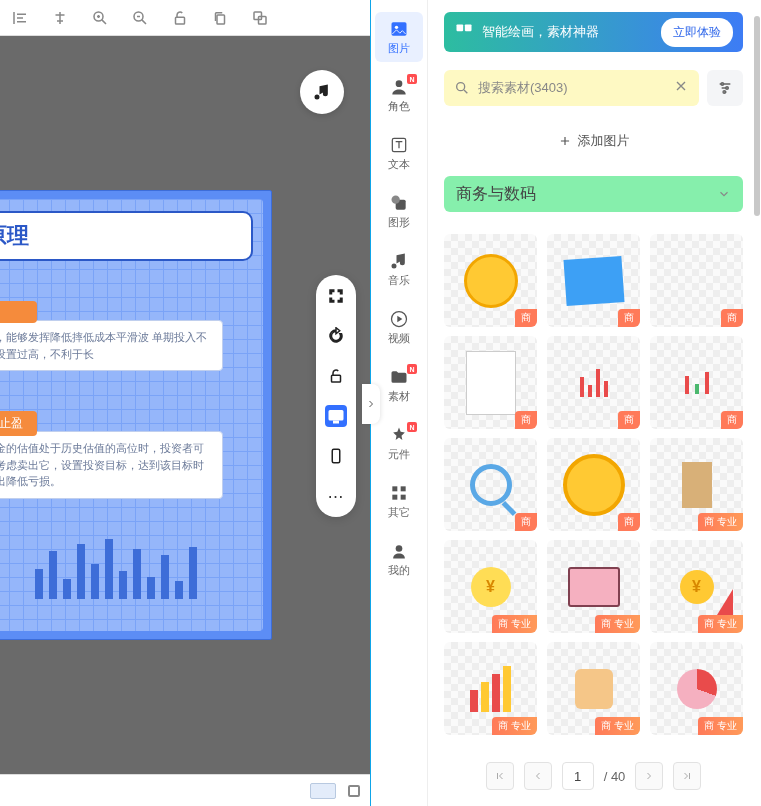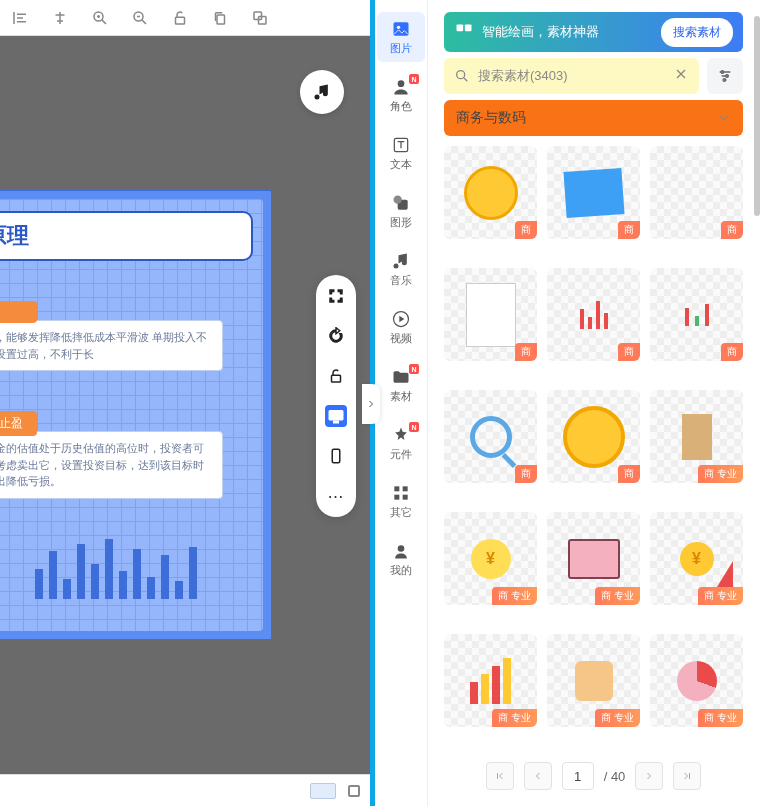--- a/index.html
+++ b/index.html
@@ -30,49 +30,49 @@
 .float-tools .ft-btn { width: 22px; height: 22px; display: flex; align-items: center; justify-content: center; }
 .float-tools svg { width: 18px; height: 18px; stroke: #222; fill: none; stroke-width: 2; }
 .float-tools .active { background: #3370ff; border-radius: 4px; padding:2px; }
 .float-tools .active svg { stroke: #fff; fill:#fff; }
 .dots { font-size: 16px; color: #333; letter-spacing: 1px; }
 
 .expand-handle { position: absolute; top: 384px; left: 370px; width: 18px; height: 40px; background: #fff; border-radius: 0 8px 8px 0; display: flex; align-items: center; justify-content: center; box-shadow: 1px 0 4px rgba(0,0,0,0.1); z-index: 5; transform: translateX(-8px); }
 .expand-handle svg { width: 12px; height: 12px; stroke: #555; fill: none; stroke-width: 2; }
 
 
-.nav-strip { width: 58px; background: #fff; border-left: 5px solid #0ea5e9; border-right: 1px solid #eee; padding-top: 12px; display: flex; flex-direction: column; align-items: center; gap: 8px; position: relative; z-index: 3; }
+.nav-strip { width: 58px; background: #fff; border-left: 1px solid #0ea5e9; border-right: 1px solid #eee; padding-top: 12px; display: flex; flex-direction: column; align-items: center; gap: 8px; position: relative; z-index: 3; }
 .nav-item { width: 48px; height: 50px; display: flex; flex-direction: column; align-items: center; justify-content: center; gap: 2px; border-radius: 6px; position: relative; }
 .nav-item.active { background: #e9f0ff; }
 .nav-item svg, .nav-item .ic { width: 20px; height: 20px; fill: #555; }
 .nav-item.active svg { fill: #3370ff; }
 .nav-item .label { font-size: 11px; color: #666; }
 .nav-item.active .label { color: #3370ff; }
 .nav-item .new-dot { position: absolute; top: 4px; right: 6px; width: 10px; height: 10px; background: #ff4d4f; border-radius: 2px; display:flex;align-items:center;justify-content:center;}
 .nav-item .new-dot::after{content:"N";color:#fff;font-size:7px;font-weight:700;}
 
 
-.right-panel { flex: 1; background: #fff; padding: 12px 18px 10px 16px; display: flex; flex-direction: column; gap: 6px; position: relative; }
+.right-panel { flex: 1; background: #fff; padding: 12px 18px 10px 16px; display: flex; flex-direction: column; gap: 18px; position: relative; }
 .promo { height: 40px; background: linear-gradient(90deg, #2dbda0, #3d7cf5); border-radius: 6px; display: flex; align-items: center; gap: 8px; padding: 0 10px; }
 .promo .ptxt { color: #fff; font-size: 13px; flex: 1; }
 .promo .ic { width: 20px; height: 20px; fill: #fff; }
 .promo .cta { background: #fff; color: #2e66ea; font-size: 12px; padding: 6px 12px; border-radius: 14px; }
 
 .search-row { display: flex; gap: 8px; }
 .search-box { flex: 1; height: 36px; background: #fef9c3; border-radius: 6px; display: flex; align-items: center; padding: 0 10px; gap: 8px; }
 .search-box svg { width: 16px; height: 16px; stroke: #888; fill: none; stroke-width: 2; }
 .search-box .txt { flex: 1; color: #888; font-size: 13px; }
 .clear-btn svg { stroke:#888; }
 .filter-btn { width: 36px; height: 36px; background: #f4f5f7; border-radius: 6px; display: flex; align-items: center; justify-content: center; }
 .filter-btn svg { width: 16px; height: 16px; stroke: #666; fill: none; stroke-width: 2; }
 
 .add-row { height: 34px; display: flex; align-items: center; justify-content: center; gap: 6px; color: #555; font-size: 13px; border: 1px solid transparent; border-radius: 6px; }
 .add-row svg { width: 14px; height: 14px; stroke: #555; stroke-width: 2; fill: none; }
 
-.cat-select { height: 36px; background: #f97316; border-radius: 6px; display: flex; align-items: center; justify-content: space-between; padding: 0 12px; color: #444; font-size: 14px; }
+.cat-select { height: 36px; background: #86efac; border-radius: 6px; display: flex; align-items: center; justify-content: space-between; padding: 0 12px; color: #444; font-size: 16px; }
 .cat-select svg { width: 14px; height: 14px; stroke: #888; fill: none; stroke-width: 2; }
 
 .asset-grid { flex: 1; display: grid; grid-template-columns: repeat(3, 1fr); gap: 10px; overflow-y: auto; padding: 4px 0; }
 .asset { aspect-ratio: 1; background-color: #fafafa; background-image: linear-gradient(45deg,#eee 25%,transparent 25%,transparent 75%,#eee 75%),linear-gradient(45deg,#eee 25%,transparent 25%,transparent 75%,#eee 75%); background-size: 14px 14px; background-position: 0 0,7px 7px; border-radius: 6px; position: relative; overflow: hidden; display: flex; align-items: center; justify-content: center; }
 .asset .badge { position: absolute; bottom: 0; right: 0; background: #ff7a59; color: #fff; font-size: 10px; padding: 2px 6px; border-radius: 4px 0 4px 0; }
 .asset .badge.pro { background: linear-gradient(90deg,#ff7a59,#ff9a59); }
 
 .pagination { height: 40px; display: flex; align-items: center; justify-content: center; gap: 10px; }
 .pg-btn { width: 28px; height: 28px; border: 1px solid #e2e2e2; background: #fafafa; border-radius: 4px; display: flex; align-items: center; justify-content: center; color: #aaa; }
 .pg-btn svg { width: 12px; height: 12px; stroke: currentColor; fill: none; stroke-width: 2; }
@@ -286,21 +286,21 @@
 </div>
 
 <div class="right-panel">
   <div class="promo">
     <svg class="ic" viewBox="0 0 24 24">
         <rect x="3" y="3" width="8" height="8" rx="1"></rect>
         <rect x="13" y="3" width="8" height="8" rx="1"></rect>
         <path d="M5 15h14M9 19h6"></path>
       </svg>
     <span class="ptxt">智能绘画，素材神器</span>
-    <span class="cta">搜索素材</span>
+    <span class="cta">立即体验</span>
   </div>
 
   <div class="search-row">
     <div class="search-box">
       <svg viewBox="0 0 24 24">
           <circle cx="10" cy="10" r="6"></circle>
           <path d="M15 15l5 5"></path>
         </svg>
       <span class="txt">搜索素材(3403)</span>
       <div class="clear-btn"><svg viewBox="0 0 24 24" width="14" height="14">
@@ -310,20 +310,26 @@
     <div class="filter-btn">
       <svg viewBox="0 0 24 24">
           <path d="M4 6h16M7 12h10M10 18h4"></path>
           <circle cx="8" cy="6" r="2"></circle>
           <circle cx="15" cy="12" r="2"></circle>
           <circle cx="11" cy="18" r="2"></circle>
         </svg>
     </div>
   </div>
 
+  <div class="add-row">
+    <svg viewBox="0 0 24 24">
+        <path d="M12 5v14M5 12h14"></path>
+      </svg>
+    <span>添加图片</span>
+  </div>
 
   <div class="cat-select">
     <span>商务与数码</span>
     <svg viewBox="0 0 24 24">
         <path d="M6 9l6 6 6-6"></path>
       </svg>
   </div>
 
   <div class="asset-grid">
     <div class="asset">

